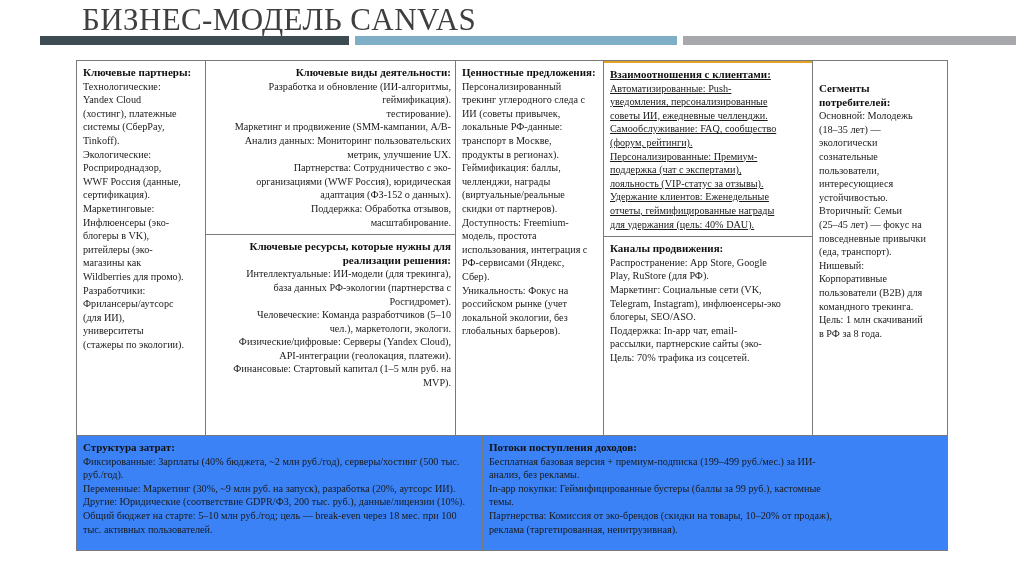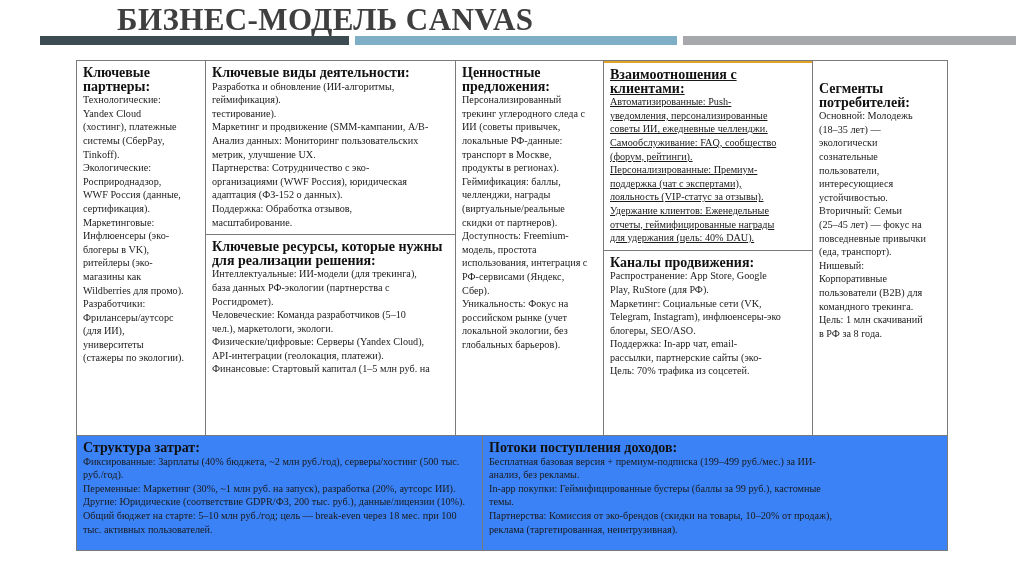--- a/index.html
+++ b/index.html
@@ -29,25 +29,24 @@
     top: 0;
     width: 1024px;
     height: 58px;
   }
   .slide-title {
     position: absolute;
     left: 82px;
     top: 2px;
     font-family: "Liberation Serif", "DejaVu Serif", serif;
     font-size: 31px;
-    font-weight: bold;
+    font-weight: normal;
     letter-spacing: 0.4px;
     color: #3f3f3f;
     white-space: nowrap;
-    margin-left: 35px;
   }
   .rule-row {
     position: absolute;
     left: 40px;
     top: 36px;
     width: 976px;
     height: 9px;
     display: flex;
     gap: 6px;
   }
@@ -72,40 +71,40 @@
   }
   .col {
     box-sizing: border-box;
     border-right: 1px solid #7a7a7a;
     display: flex;
     flex-direction: column;
   }
   .col:last-child { border-right: none; margin-top: 16px; }
 
   .col-partners   { flex: 0 0 129px; }
-  .col-activities { flex: 0 0 250px; }
+  .col-activities { flex: 0 0 250px; text-align: right; }
   .col-value      { flex: 0 0 148px; }
   .col-relations  { flex: 0 0 209px; }
   .col-segments   { flex: 1 1 auto; }
 
   .cell {
     box-sizing: border-box;
     padding: 5px 4px 5px 6px;
     overflow: hidden;
   }
   .cell + .cell {
     border-top: 1px solid #7a7a7a;
   }
   .cell.accent-top {
     border-top: 2px solid #e0a526;
   }
 
   .cell-title {
     font-weight: bold;
-    font-size: 14px;
+    font-size: 11px;
     line-height: 13.6px;
     margin: 0 0 0 0;
     color: #111;
   }
   .cell-line {
     font-size: 10.2px;
     line-height: 13.6px;
     margin: 0;
     color: #1a1a1a;
     hyphens: none;
@@ -192,20 +191,21 @@
       <div class="cell">
         <p class="cell-title">Ключевые ресурсы, которые нужны для реализации решения:</p>
         <p class="cell-line">Интеллектуальные: ИИ-модели (для трекинга),</p>
         <p class="cell-line">база данных РФ-экологии (партнерства с</p>
         <p class="cell-line">Росгидромет).</p>
         <p class="cell-line">Человеческие: Команда разработчиков (5–10</p>
         <p class="cell-line">чел.), маркетологи, экологи.</p>
         <p class="cell-line">Физические/цифровые: Серверы (Yandex Cloud),</p>
         <p class="cell-line">API-интеграции (геолокация, платежи).</p>
         <p class="cell-line">Финансовые: Стартовый капитал (1–5 млн руб. на</p>
+        <p class="cell-line">MVP).</p>
       </div>
     </div>
 
     <div class="col col-value">
       <div class="cell">
         <p class="cell-title">Ценностные предложения:</p>
         <p class="cell-line">Персонализированный</p>
         <p class="cell-line">трекинг углеродного следа с</p>
         <p class="cell-line">ИИ (советы привычек,</p>
         <p class="cell-line">локальные РФ-данные:</p>
@@ -279,21 +279,21 @@
     </div>
 
   </div>
 
   <div class="bottom">
 
     <div class="bottom-cell bottom-costs">
       <p class="cell-title">Структура затрат:</p>
       <p class="cell-line">Фиксированные: Зарплаты (40% бюджета, ~2 млн руб./год), серверы/хостинг (500 тыс.</p>
       <p class="cell-line">руб./год).</p>
-      <p class="cell-line">Переменные: Маркетинг (30%, ~1 млн руб. на запуск), разработка (20%, аутсорс ИИ).</p>
+      <p class="cell-line">Переменные: Маркетинг (30%, ~9 млн руб. на запуск), разработка (20%, аутсорс ИИ).</p>
       <p class="cell-line">Другие: Юридические (соответствие GDPR/ФЗ, 200 тыс. руб.), данные/лицензии (10%).</p>
       <p class="cell-line">Общий бюджет на старте: 5–10 млн руб./год; цель — break-even через 18 мес. при 100</p>
       <p class="cell-line">тыс. активных пользователей.</p>
     </div>
 
     <div class="bottom-cell bottom-revenue">
       <p class="cell-title">Потоки поступления доходов:</p>
       <p class="cell-line">Бесплатная базовая версия + премиум-подписка (199–499 руб./мес.) за ИИ-</p>
       <p class="cell-line">анализ, без рекламы.</p>
       <p class="cell-line">In-app покупки: Геймифицированные бустеры (баллы за 99 руб.), кастомные</p>

